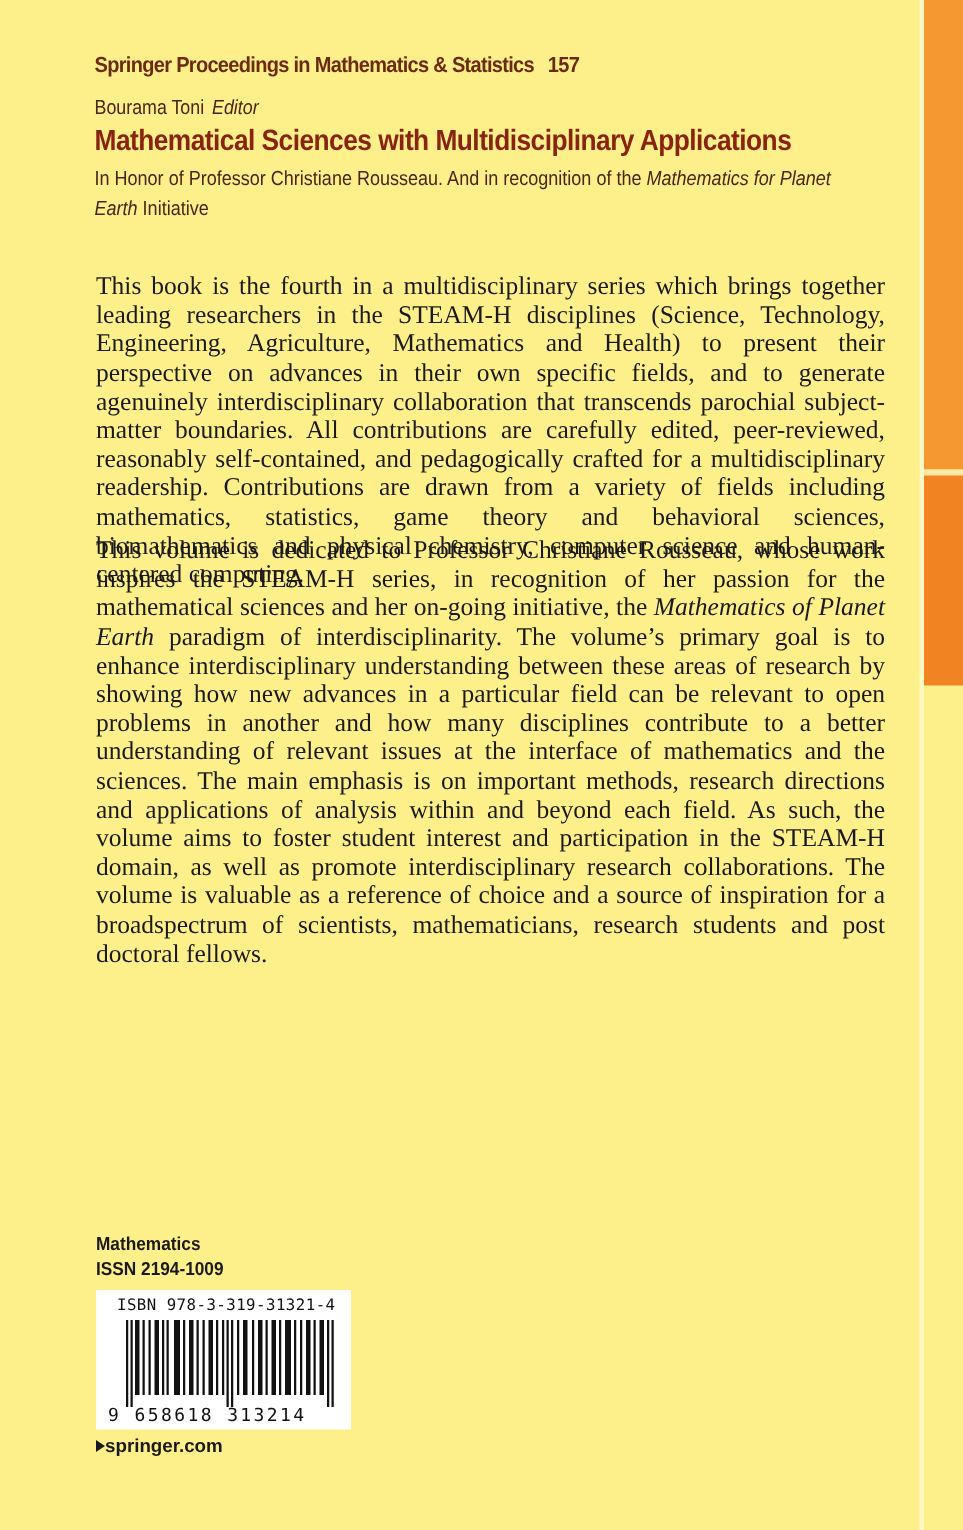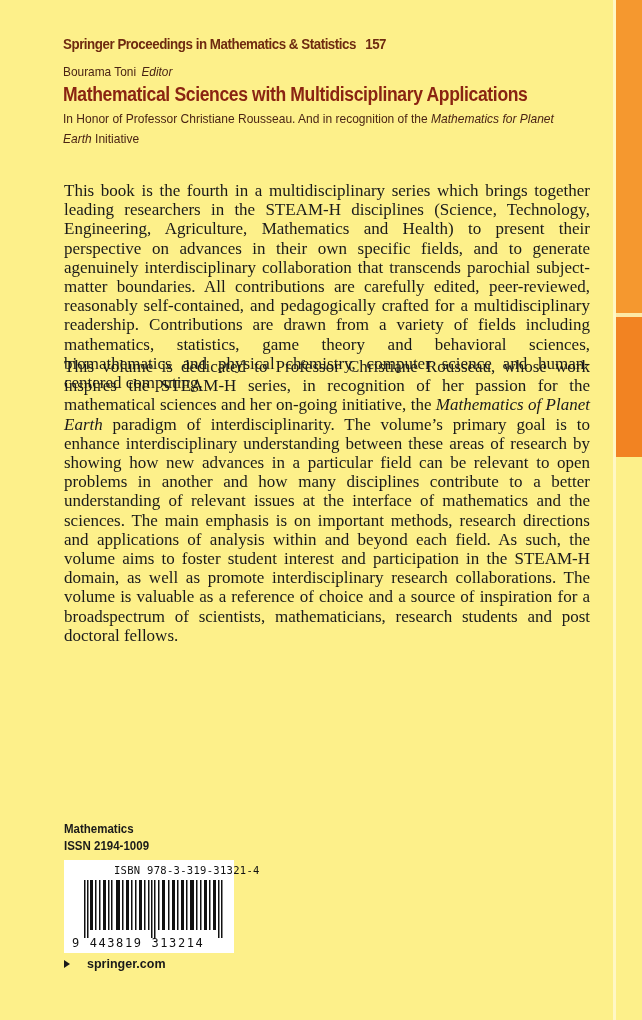--- a/index.html
+++ b/index.html
@@ -68,34 +68,34 @@
       font-family: "Liberation Sans", sans-serif; font-weight: bold; font-size: 12.5px;
       color: #1a1a1a; transform: scaleX(0.92); transform-origin: left;
     }
     .barcode-box {
       position: absolute; left: 64px; top: 860px; width: 170px; height: 93px;
       background: #ffffff;
     }
     .isbn-text {
       position: absolute; left: 14px; top: 4px;
       font-family: "DejaVu Sans Mono", monospace; font-size: 10.5px; color: #111;
-      letter-spacing: 0.3px; white-space: nowrap; margin-left: 36px;
+      letter-spacing: 0.3px; white-space: nowrap;
     }
     .bars {
       position: absolute; left: 20px; top: 20px; width: 140px; height: 58px;
     }
     .bar-digits {
       position: absolute; left: 8px; top: 76px;
       font-family: "DejaVu Sans Mono", monospace; font-size: 12px; color: #111;
       white-space: nowrap; letter-spacing: 1.6px;
     }
     .website {
       position: absolute; left: 64px; top: 957px;
       font-family: "Liberation Sans", sans-serif; font-weight: bold; font-size: 12.5px;
-      color: #1a1a1a; display: flex; align-items: center; gap: 17px;
+      color: #1a1a1a; display: flex; align-items: center; gap: 0;
     }
     .arrow-icon {
       width: 0; height: 0; border-top: 4px solid transparent; border-bottom: 4px solid transparent;
       border-left: 6px solid #1a1a1a;
     }
   </style>
 </head>
 <body>
 
 <div class="stripe-line"></div>
@@ -154,19 +154,19 @@
       <rect x="106" y="0" width="4" height="50"></rect>
       <rect x="112" y="0" width="1.5" height="50"></rect>
       <rect x="116" y="0" width="1.5" height="50"></rect>
       <rect x="120" y="0" width="3" height="50"></rect>
       <rect x="125" y="0" width="1.5" height="50"></rect>
       <rect x="129" y="0" width="3" height="50"></rect>
       <rect x="134" y="0" width="1.5" height="58"></rect>
       <rect x="137" y="0" width="1.5" height="58"></rect>
     </g>
   </svg>
-  <div class="bar-digits">9 443819 313214</div>
+  <div class="bar-digits">9 658618 313214</div>
 </div>
 
 <div class="website">
   <span class="arrow-icon"></span>
   <span>springer.com</span>
 </div>
 
 </body></html>

